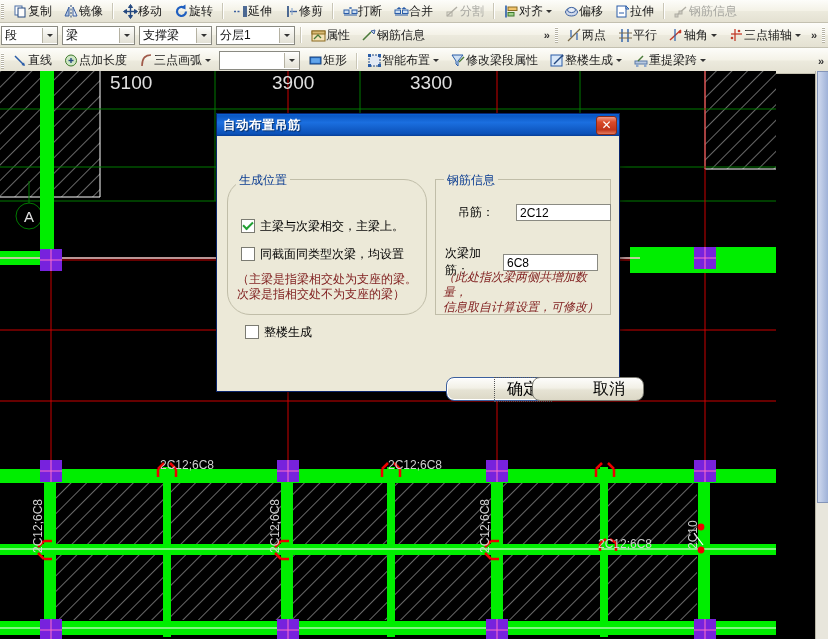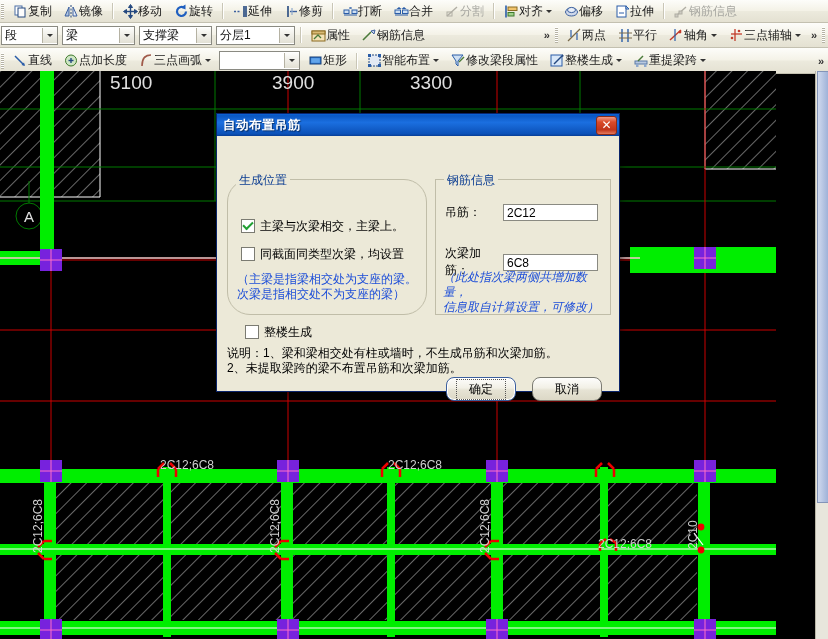--- a/index.html
+++ b/index.html
@@ -115,41 +115,42 @@
   .chk{
     width:12px;height:12px;flex:0 0 12px;margin-right:5px;margin-top:1px;
     background:#fff;border:1px solid #7b7b72;
     display:flex;align-items:center;justify-content:center;
   }
   .chk.on::after{
     content:"";display:block;width:8px;height:4px;
     border-left:2px solid #22a033;border-bottom:2px solid #22a033;
     transform:rotate(-45deg) translate(1px,-1px);
   }
-  .note{position:absolute;font-size:12px;color:#1d4ed8;line-height:15px;white-space:pre-line;}
+  .note{position:absolute;font-size:12px;color:#7f1d1d;line-height:15px;white-space:pre-line;}
 
   .frow{position:absolute;display:flex;align-items:center;}
   .flbl{font-size:12px;color:#000;}
   .finput{
     width:95px;height:17px;background:#fff;border:1px solid #8a8a82;
     font-family:"Liberation Sans","DejaVu Sans",sans-serif;
     font-size:12px;color:#000;padding:0 3px;line-height:17px;
     box-sizing:border-box;
   }
 
   .desc{position:absolute;font-size:12px;color:#000;line-height:15px;white-space:pre-line;}
 
   .btn{
     width:68px;height:22px;
     background:linear-gradient(180deg,#fdfdfc 0%,#f2f0e6 45%,#e6e3d4 55%,#dcd8c6 100%);
     border:1px solid #7b7b72;border-radius:8px;
     font-family:"Liberation Sans","DejaVu Sans",sans-serif;
-    font-size:12px;color:#000;cursor:default;
+    font-size:16px;color:#000;cursor:default;
     display:flex;align-items:center;justify-content:center;
     position:absolute;
+    padding-left:42px;
   }
   .btn.def{border:1px solid #3b5f9e;box-shadow:inset 0 0 0 1px #fff;}
   .btn.def .inner{border:1px dotted #555;padding:1px 12px;}
 </style>
 </head>
 <body>
 
 <div id="app">
 
   <div class="toolbar tb1">
@@ -692,37 +693,35 @@
         <span class="chk"></span>
         <span>同截面同类型次梁，均设置</span>
       </div>
       <div class="note" style="left:20px;top:136px;width:186px;">（主梁是指梁相交处为支座的梁。
 次梁是指相交处不为支座的梁）</div>
 
       <div class="group" id="gRight">
         <span class="grouplbl">钢筋信息</span>
       </div>
       <div class="frow" style="left:228px;top:68px;">
-        <span class="flbl" style="width:58px;">吊筋：</span>
+        <span class="flbl" style="width:58px;margin-left:13px;">吊筋：</span>
         <span class="finput">2C12</span>
       </div>
       <div class="frow" style="left:228px;top:109px;">
         <span class="flbl" style="width:58px;">次梁加筋：</span>
         <span class="finput">6C8</span>
       </div>
       <div class="note" style="left:226px;top:134px;width:166px;font-style:italic;">（此处指次梁两侧共增加数量，
 信息取自计算设置，可修改）</div>
 
       <div class="cbrow" style="left:12px;top:188px;padding-left:16px;">
         <span class="chk"></span>
         <span>整楼生成</span>
       </div>
 
-      <div class="desc" style="left:10px;top:210px;width:386px;">说明：1、梁和梁相交处有柱或墙时，不生成吊筋和次梁加筋。
-        2、未提取梁跨的梁不布置吊筋和次梁加筋。</div>
 
       <div class="btn def" style="left:229px;top:241px;">
         <span class="inner">确定</span>
       </div>
       <div class="btn" style="left:315px;top:241px;">
         <span>取消</span>
       </div>
     </div>
   </div>
 

